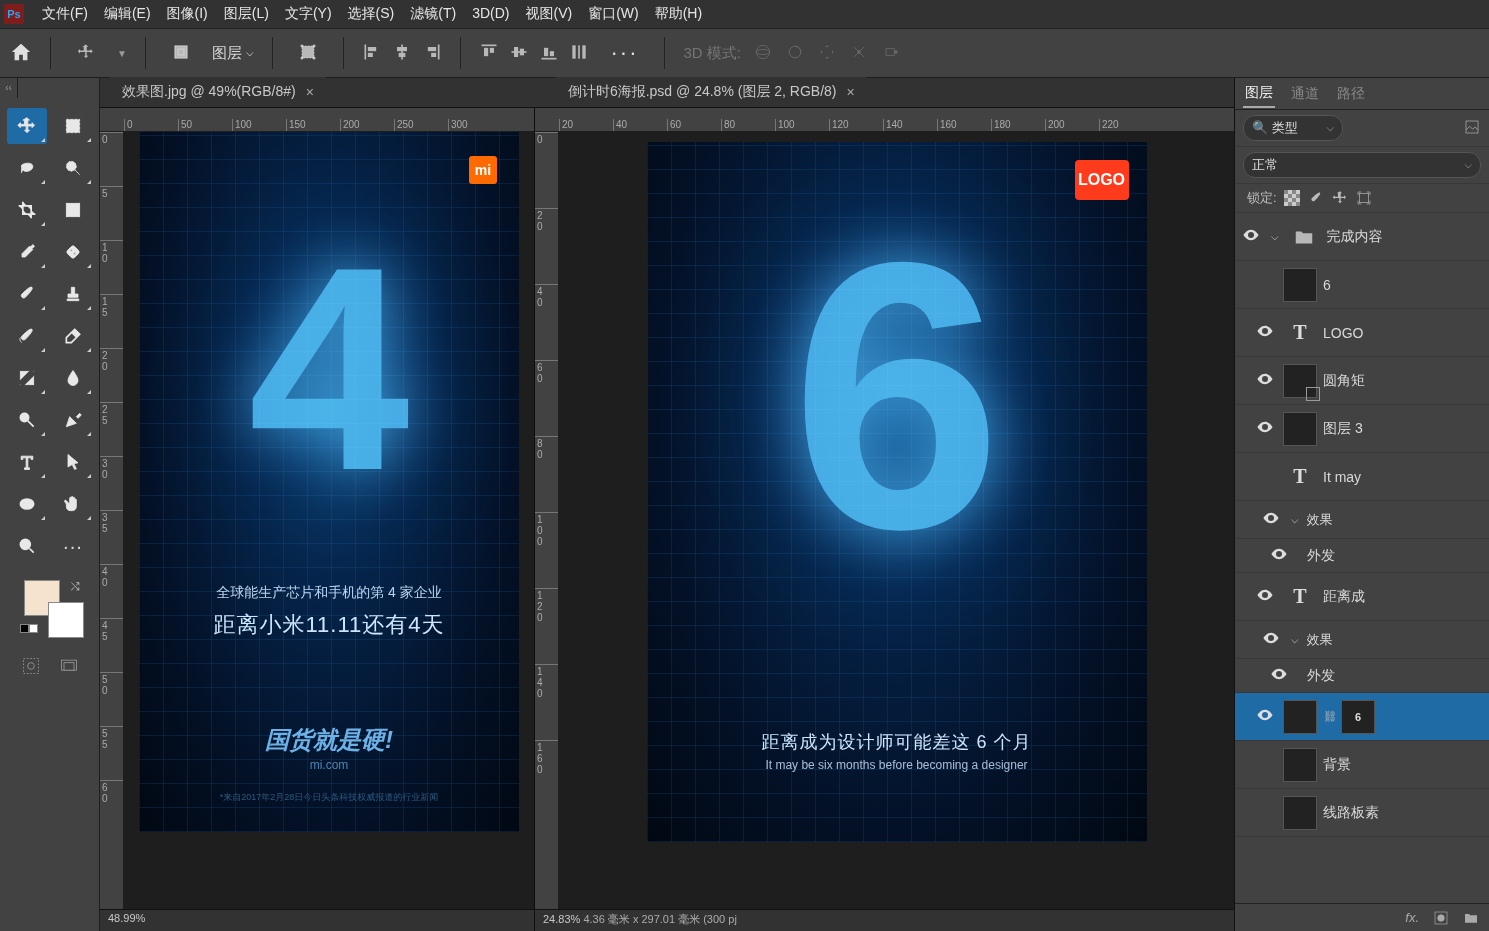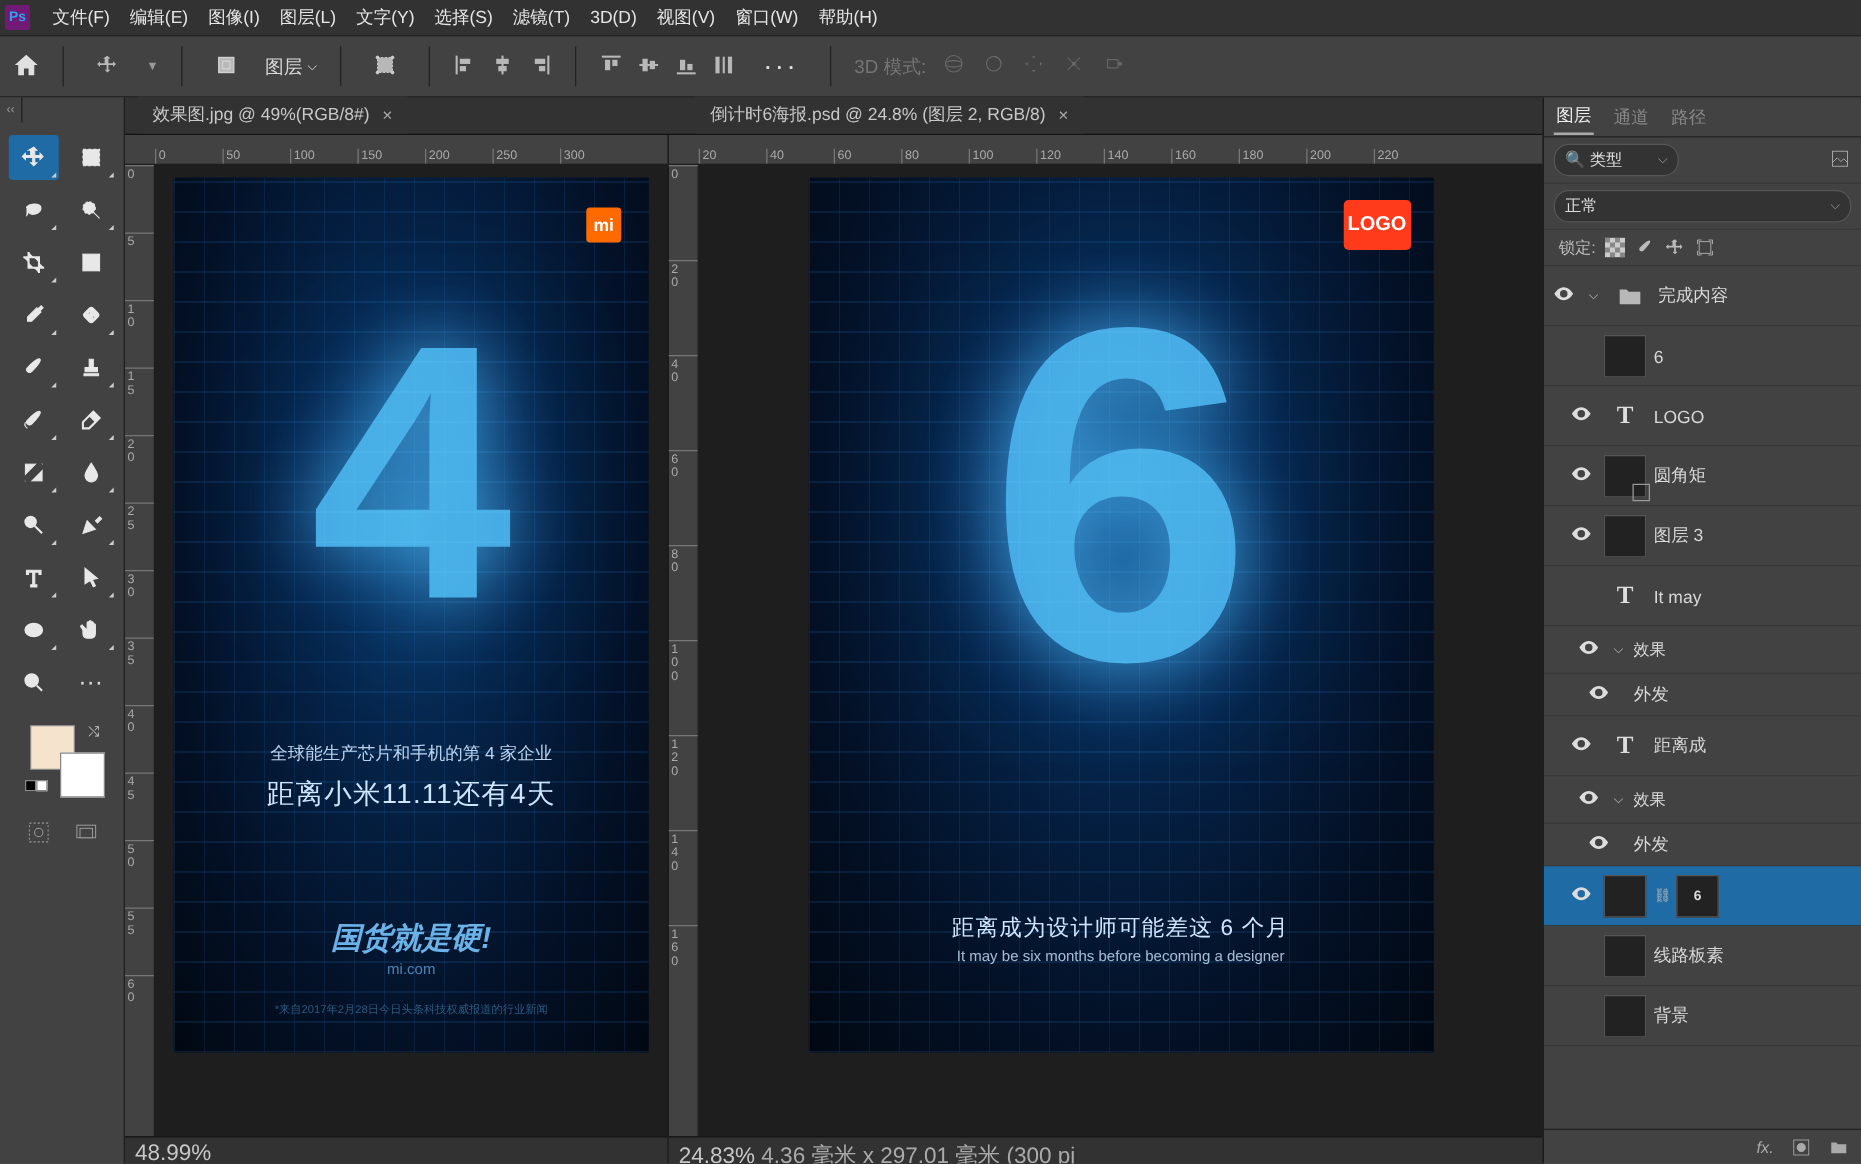--- a/index.html
+++ b/index.html
@@ -15,21 +15,21 @@
 
 .menubar {
   height: 28px;
   background: #323232;
   display: flex; align-items: center;
   padding: 0 4px;
   gap: 2px;
 }
 .menubar .ps-logo {
   width: 20px; height: 20px;
-  background: #701a75;
+  background: #7f1d1d;
   color: #2ea3f2;
   font-weight: bold;
   font-size: 11px;
   display: flex; align-items: center; justify-content: center;
   border-radius: 2px;
   margin-right: 8px;
 }
 .menubar .menu-item { padding: 4px 8px; font-size: 14px; cursor: pointer; color:#e6e6e6;}
 
 
@@ -110,25 +110,25 @@
 .doc-tab.spacer{ flex:0 0 auto; width:230px; background:transparent;}
 .canvaswrap{ flex:1; display:flex; overflow:hidden;}
 .doc-col{ display:flex; flex-direction:column; position:relative;}
 .doc-col.left{ width:435px; border-right:1px solid #0e0e0e;}
 .doc-col.right{ flex:1;}
 .ruler-h{ height:24px; background:#424242; border-bottom:1px solid #1e1e1e; display:flex; align-items:flex-end; padding-left:24px; overflow:hidden; color:#aaa; font-size:10px;}
 .ruler-h span{ display:inline-block; width:54px; border-left:1px solid #777; padding-left:2px; height:12px;}
 .ruler-v{ position:absolute; left:0; top:24px; bottom:0; width:24px; background:#424242; border-right:1px solid #1e1e1e; color:#aaa; font-size:10px; display:flex; flex-direction:column;}
 .ruler-v span{ height:54px; border-top:1px solid #777; padding-top:1px; padding-left:2px;}
 .canvas{ position:absolute; left:24px; top:24px; right:0; bottom:22px; background:#1e1e1e; overflow:hidden; display:flex; justify-content:center;}
-.statusline{ position:absolute; bottom:0; left:0; right:0; height:22px; background:#323232; border-top:1px solid #111; color:#c8c8c8; font-size:18px; padding:2px 8px;margin-top:38px;}
+.statusline{ position:absolute; bottom:0; left:0; right:0; height:22px; background:#323232; border-top:1px solid #111; color:#c8c8c8; font-size:11px; padding:2px 8px;margin-top:38px;}
 
 
 .poster{ position:relative; background:radial-gradient(ellipse at 50% 38%, #0a3a6a 0%, #05244a 30%, #031025 70%, #010812 100%); overflow:hidden; box-shadow:none;}
-.poster.p1{ width:380px; height:700px; margin-top:10px;}
+.poster.p1{ width:380px; height:700px; }
 .poster.p2{ width:500px; height:700px; margin-top:10px;}
 .circuit{position:absolute; inset:0; opacity:0.5;}
 .circuit::before,.circuit::after{content:""; position:absolute; inset:0; background:
   repeating-linear-gradient(90deg, rgba(40,120,200,0.18) 0 1px, transparent 1px 24px),
   repeating-linear-gradient(0deg, rgba(40,120,200,0.18) 0 1px, transparent 1px 24px);
 }
 .bignum{ position:absolute; top:10%; left:0; right:0; text-align:center; font-size:290px; font-weight:900; color:#4fb9ff;
   text-shadow:0 0 60px rgba(80,180,255,0.9), 0 0 120px rgba(20,100,200,0.8);
   mix-blend-mode:screen; opacity:0.85; font-family:Arial,sans-serif;}
 .poster.p2 .bignum{top:5%; font-size:380px;}
@@ -721,27 +721,27 @@
           <div class="vis"><svg width="18" height="18" viewBox="0 0 24 24" fill="#ddd">
               <path d="M12 5c5 0 9 5 10 7-1 2-5 7-10 7S3 14 2 12c1-2 5-7 10-7zm0 3a4 4 0 100 8 4 4 0 000-8z"></path>
             </svg></div>
           <div class="thumb blackthumb"></div>
           <div class="link-thumb">⛓</div>
           <div class="thumb six-thumb">6</div>
           <div class="lname"></div>
         </div>
         <div class="layer-row" style="padding-left: 18px;">
           <div class="vis"></div>
+          <div class="thumb whitethumb"></div>
+          <div class="lname">背景</div>
+        </div>
+        <div class="layer-row" style="padding-left: 18px;">
+          <div class="vis"></div>
           <div class="thumb bluethumb"></div>
           <div class="lname">线路板素</div>
-        </div>
-        <div class="layer-row" style="padding-left: 18px;">
-          <div class="vis"></div>
-          <div class="thumb whitethumb"></div>
-          <div class="lname">背景</div>
         </div>
       </div>
 
     <div class="panel-footer">
       <span>fx.</span>
       <span class="ico"><svg viewBox="0 0 24 24" width="16" height="16" fill="none" stroke="#aaa">
             <rect x="3" y="3" width="18" height="18"></rect>
             <circle cx="12" cy="12" r="5" fill="#aaa"></circle>
           </svg></span>
       <span class="ico"><svg viewBox="0 0 24 24" width="16" height="16" fill="#aaa">

